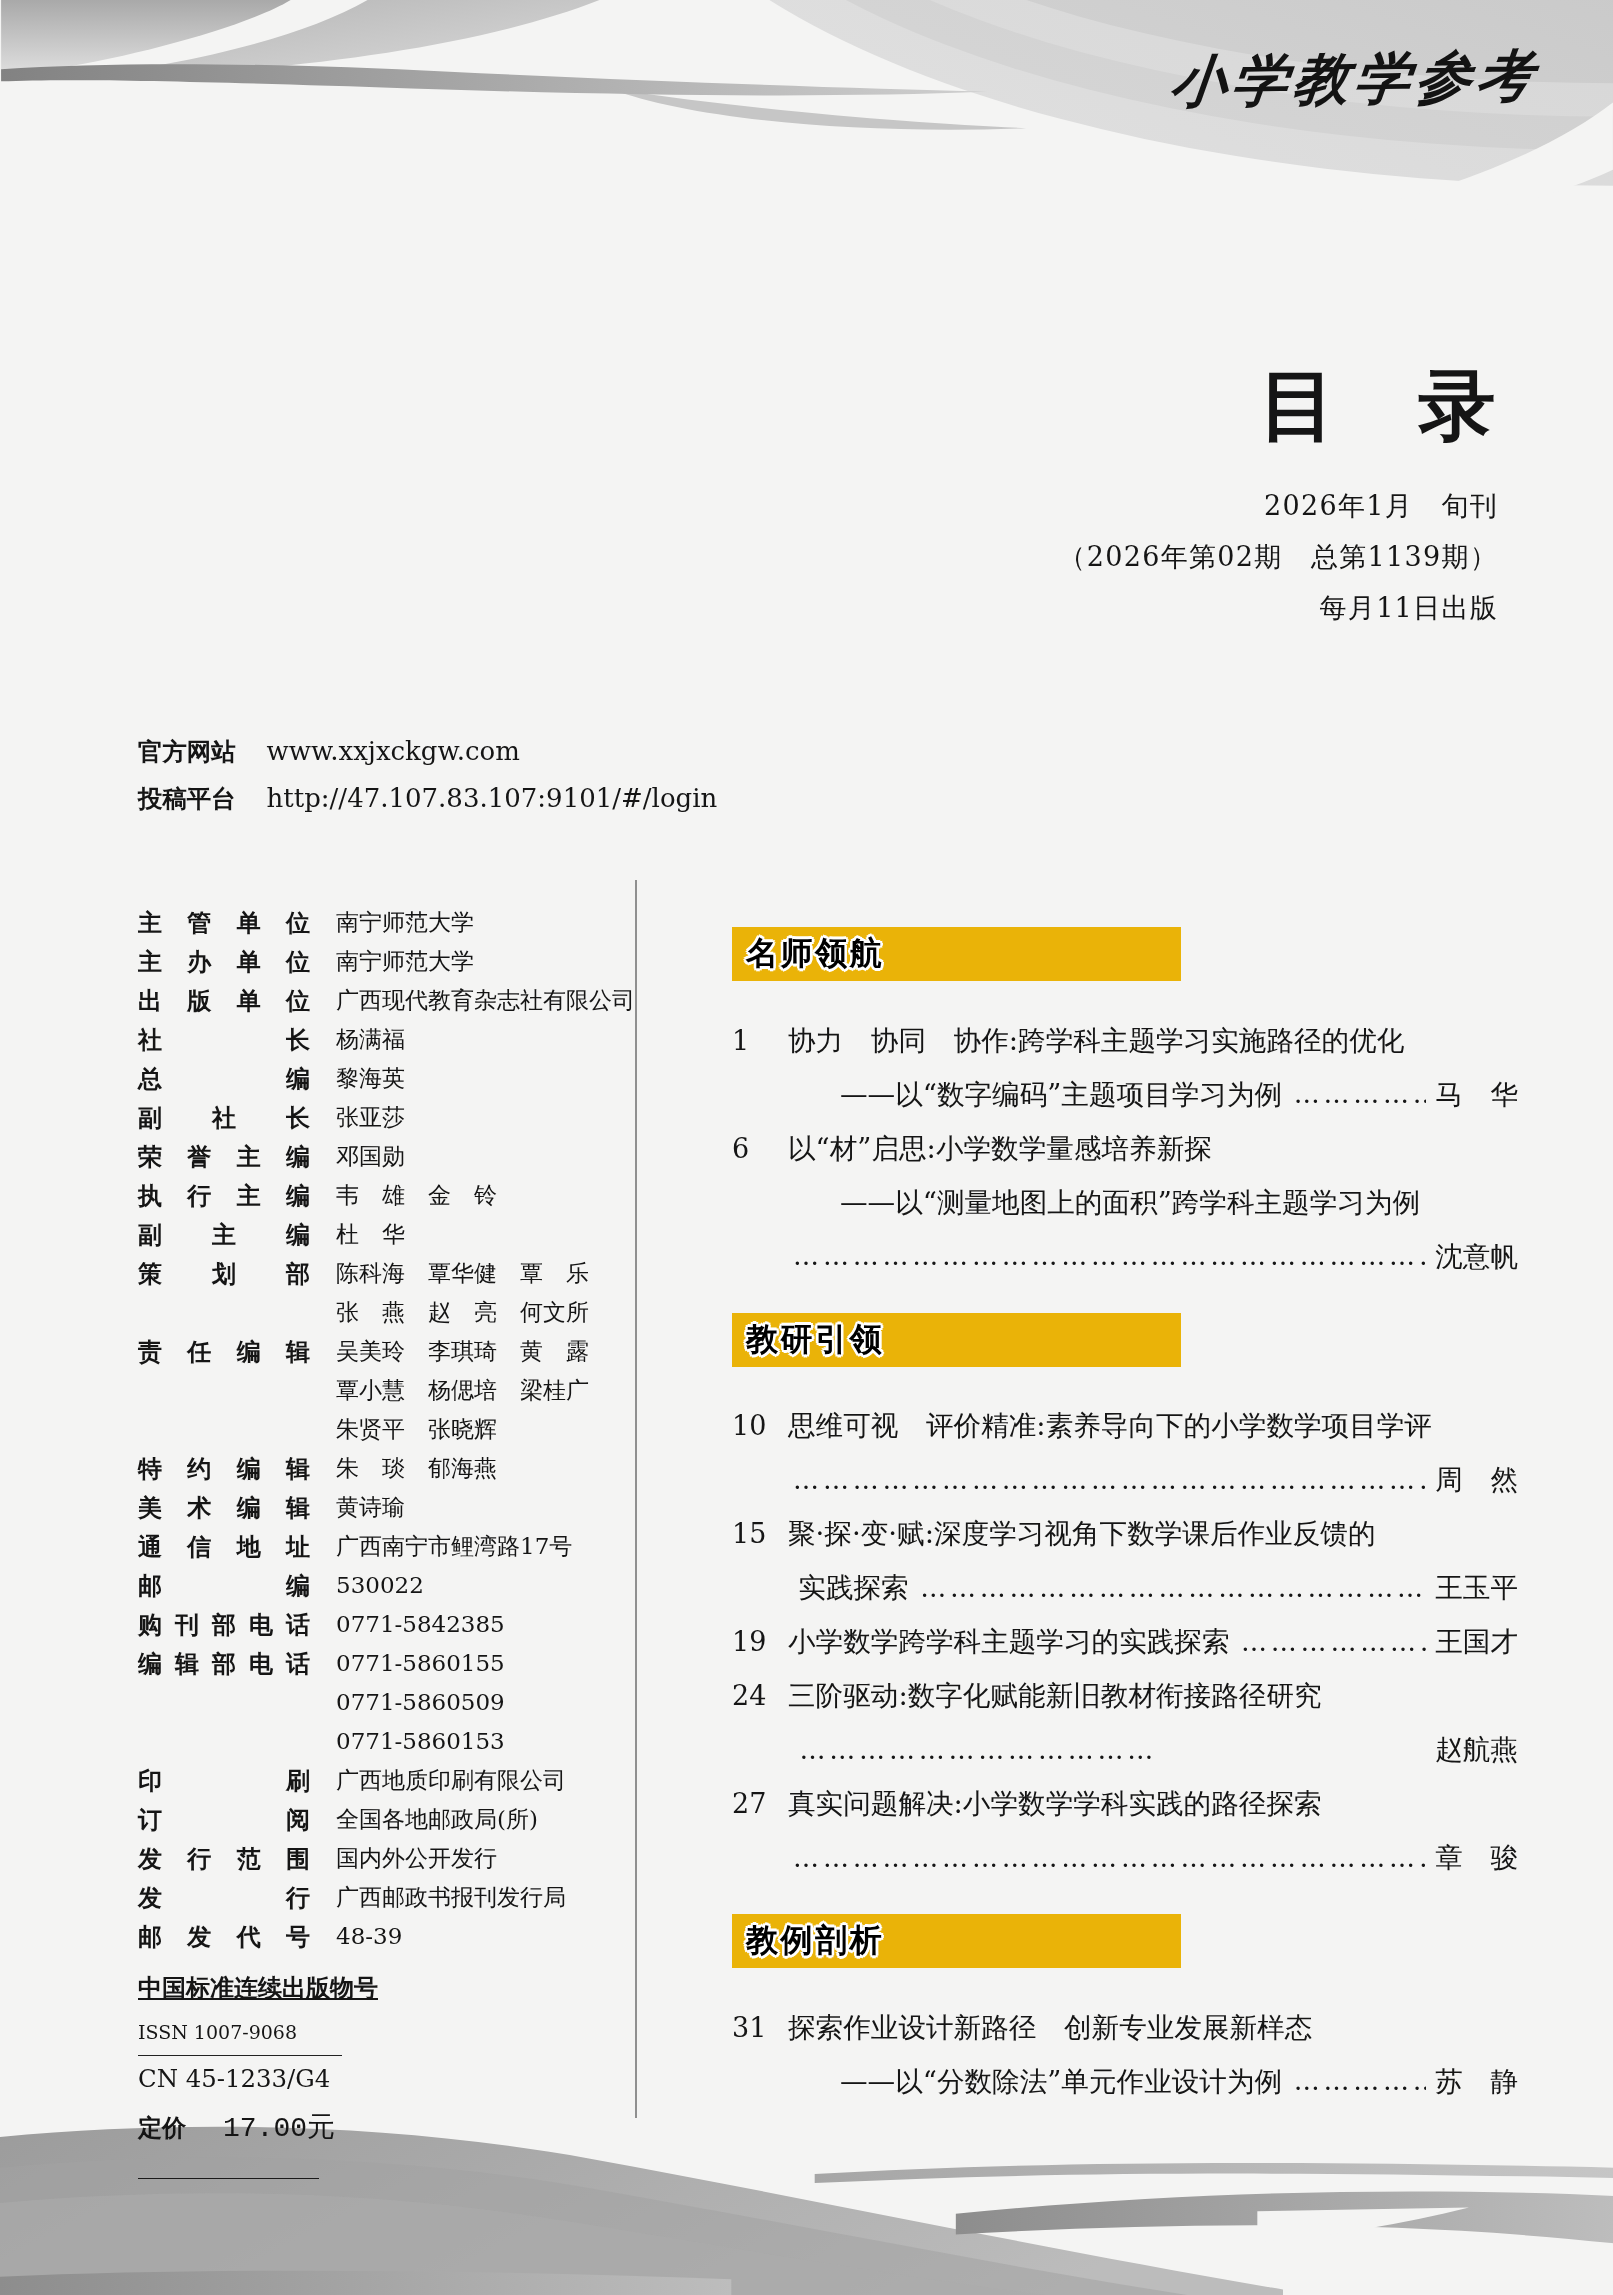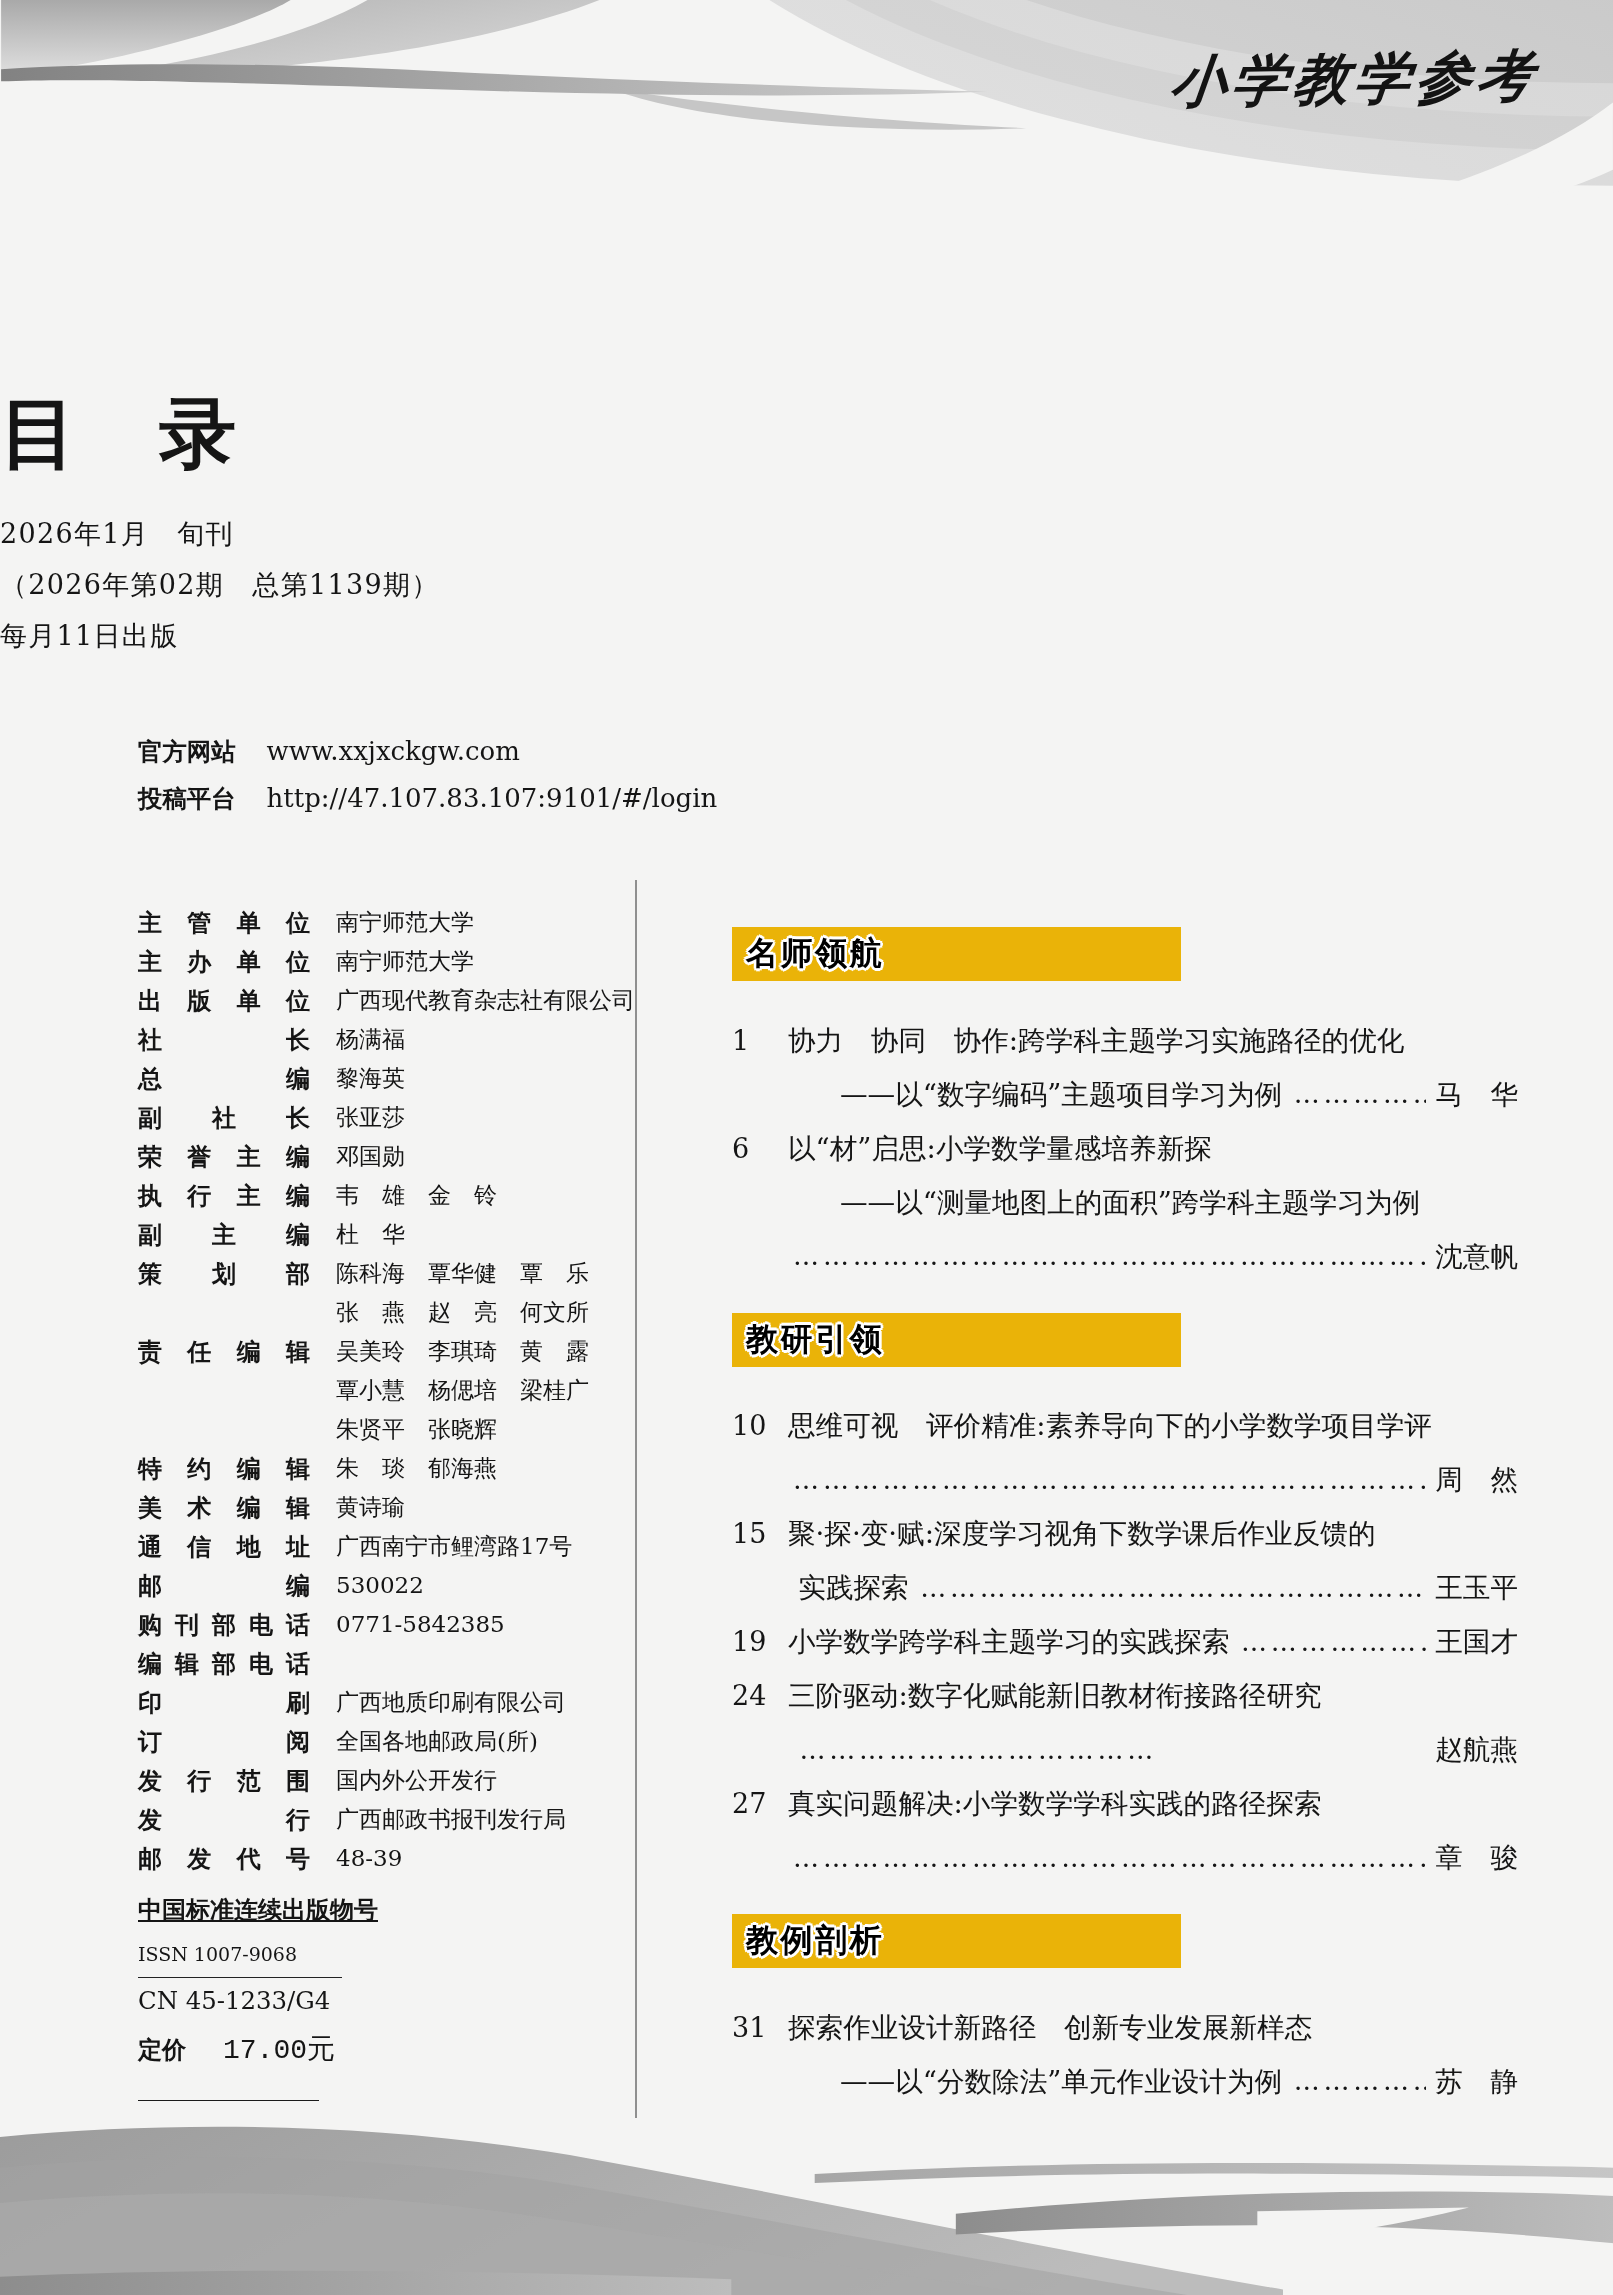--- a/index.html
+++ b/index.html
@@ -12,21 +12,21 @@
   .deco{position:absolute;left:0;pointer-events:none;}
   #top-deco{top:0;width:1614px;height:410px;}
   #bottom-deco{top:2065px;width:1614px;height:231px;}
   
   #masthead-title{
     position:absolute;left:1171px;top:42px;z-index:5;
     font-size:56px;font-weight:700;font-style:italic;letter-spacing:5.1px;
     transform:skewX(-7deg) rotate(-1deg);color:#131313;white-space:nowrap;
   }
   
-  #header{position:absolute;left:0;top:364px;width:1482px;text-align:left;margin-top:28px;}
+  #header{position:absolute;left:16px;top:364px;width:1482px;text-align:right;}
   #toc-title{font-size:77px;font-weight:700;letter-spacing:2.6px;line-height:83px;margin:0 0 33px 0;}
   .issue-line{font-size:27px;line-height:51px;margin:0;letter-spacing:1.3px;}
   
   #links{position:absolute;left:138px;top:736px;}
   .link-row{display:flex;align-items:baseline;height:47px;}
   .link-label{font-family:"Liberation Sans","DejaVu Sans",sans-serif;font-weight:700;font-size:24.4px;margin-right:31px;white-space:nowrap;}
   .link-value{font-size:26px;white-space:nowrap;}
   
   #vdivider{position:absolute;left:635px;top:880px;width:1.9px;height:1238px;background:#8f8f8f;}
   
@@ -350,20 +350,25 @@
         </div>
       </div>
       <div class="m-row">
         <div class="m-label justify-chars">
           <span>编</span>
           <span>辑</span>
           <span>部</span>
           <span>电</span>
           <span>话</span>
         </div>
+        <div class="m-values">
+          <div class="m-line">0771-5860155</div>
+          <div class="m-line">0771-5860509</div>
+          <div class="m-line">0771-5860153</div>
+        </div>
       </div>
       <div class="m-row">
         <div class="m-label justify-chars">
           <span>印</span>
           <span>刷</span>
         </div>
         <div class="m-values">
           <div class="m-line">广西地质印刷有限公司</div>
         </div>
       </div>

